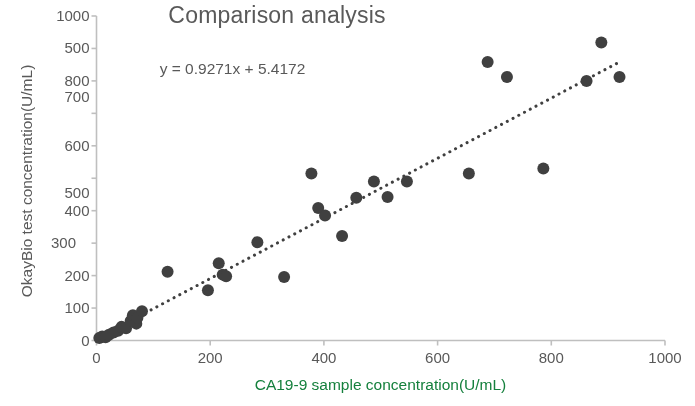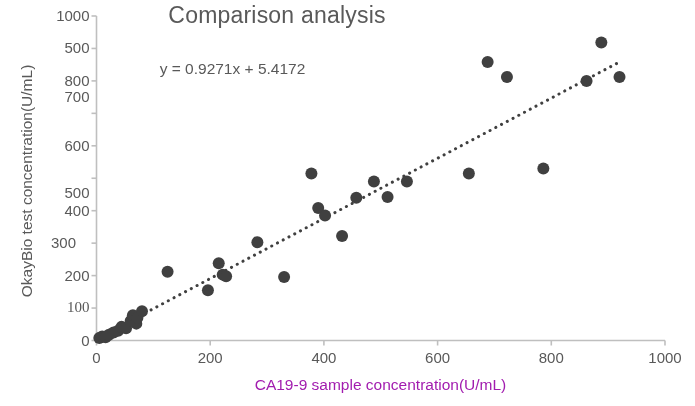--- a/index.html
+++ b/index.html
@@ -54,21 +54,21 @@
     color: #595959;
     white-space: nowrap;
   }
   #x-axis-title {
     position: absolute;
     left: 96px;
     top: 376px;
     width: 569px;
     text-align: center;
     font-size: 15.5px;
-    color: #a21caf;
+    color: #15803d;
     white-space: nowrap;
   }
   .tick-label {
     position: absolute;
     font-size: 15px;
     color: #595959;
     white-space: nowrap;
   }
   .ytick-label {
     text-align: right;
@@ -156,21 +156,21 @@
         <circle cx="601.328" cy="42.60899999999998" r="6" fill="#404040"></circle>
         <circle cx="619.52" cy="77.00599999999997" r="6" fill="#404040"></circle>
       </g>
   </svg>
 
   <div id="y-axis-title">OkayBio test concentration(U/mL)</div>
   <div id="x-axis-title">CA19-9 sample concentration(U/mL)</div>
 
   <div id="tick-labels-layer">
       <div class="tick-label ytick-label" style="left: 37.5px; top: 331.5px;">0</div>
-      <div class="tick-label ytick-label" style="left: 37.5px; top: 299.05px; font-family: Liberation Serif, serif;">100</div>
+      <div class="tick-label ytick-label" style="left: 37.5px; top: 299.05px;">100</div>
       <div class="tick-label ytick-label" style="left: 37.5px; top: 266.6px;">200</div>
       <div class="tick-label ytick-label" style="left: 37.5px; top: 234.15px; text-align: center;">300</div>
       <div class="tick-label ytick-label" style="left: 37.5px; top: 201.7px;">400</div>
       <div class="tick-label ytick-label" style="left: 37.5px; top: 184px;">500</div>
       <div class="tick-label ytick-label" style="left: 37.5px; top: 136.8px;">600</div>
       <div class="tick-label ytick-label" style="left: 37.5px; top: 88px;">700</div>
       <div class="tick-label ytick-label" style="left: 37.5px; top: 71.9px;">800</div>
       <div class="tick-label ytick-label" style="left: 37.5px; top: 39.45px;">500</div>
       <div class="tick-label ytick-label" style="left: 37.5px; top: 7px;">1000</div>
       <div class="tick-label xtick-label" style="left: 66.5px; top: 348.5px;">0</div>

